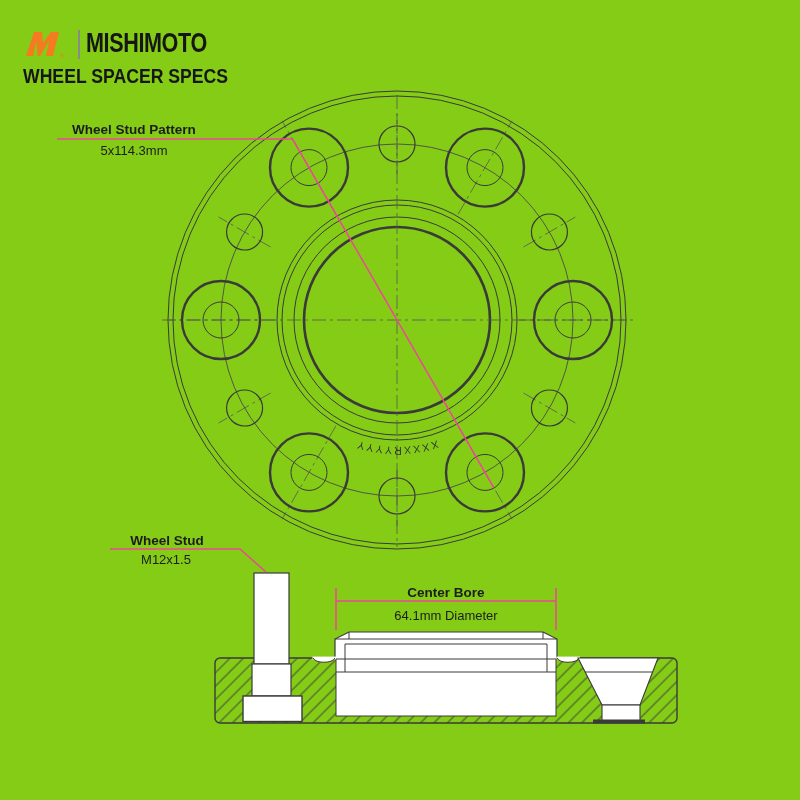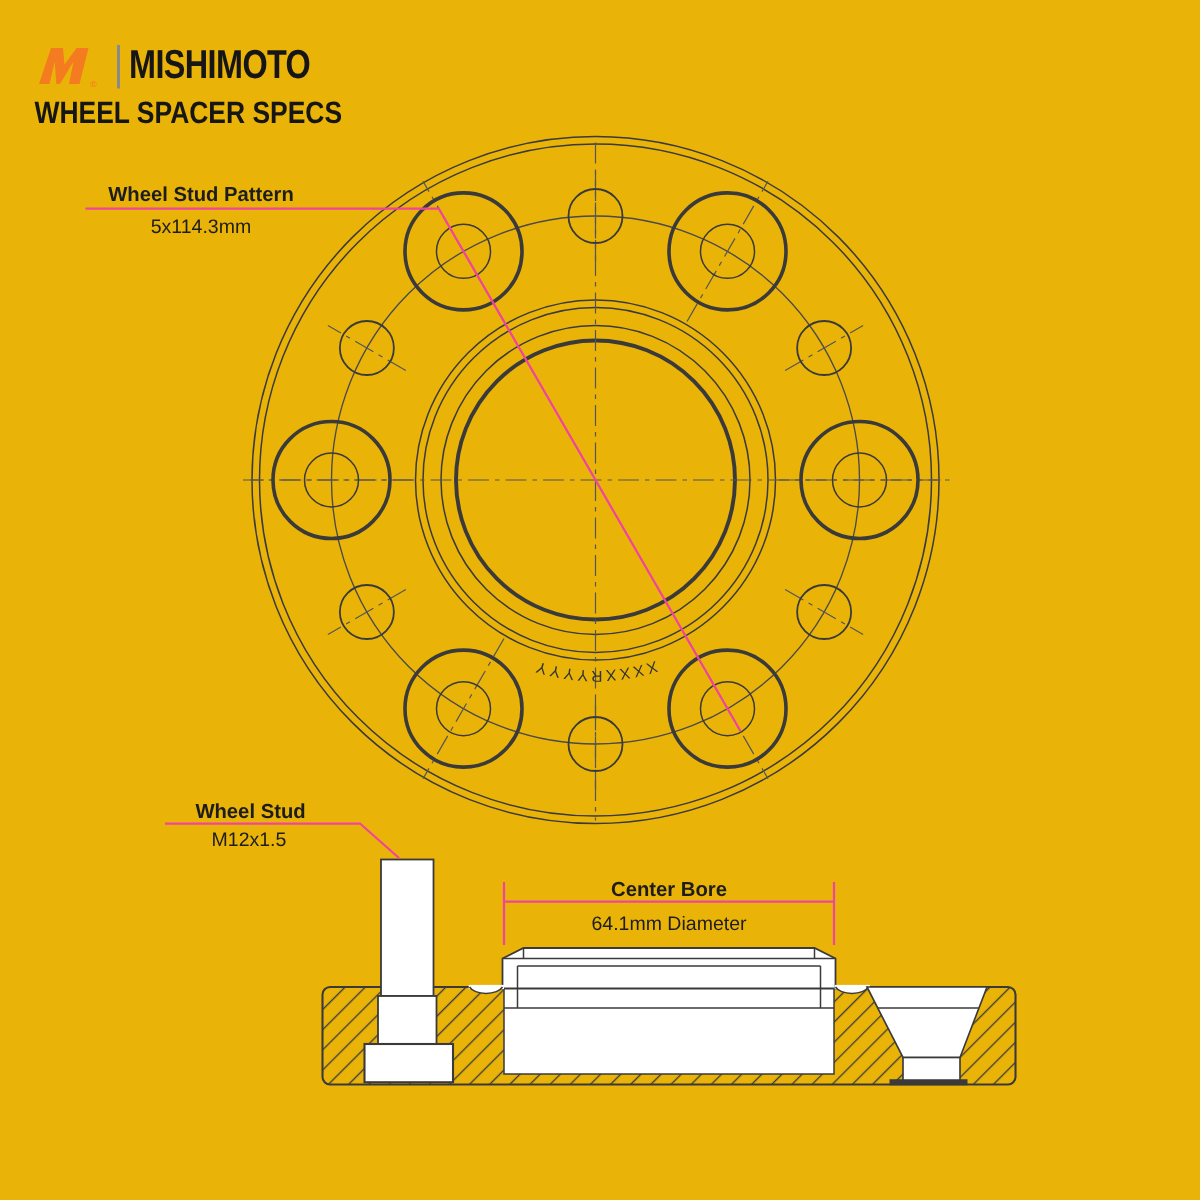--- a/index.html
+++ b/index.html
@@ -1,16 +1,16 @@
 <!DOCTYPE html>
 <html><head>
 <meta charset="utf-8">
 <style>
   html,body{margin:0;padding:0;background:#fff;}
-  .page{position:relative;width:800px;height:800px;background:#eab308;overflow:hidden;
+  .page{position:relative;width:800px;height:800px;background:#84cc16;overflow:hidden;
         font-family:"Liberation Sans",sans-serif;}
   
   .logo-m{position:absolute;left:24px;top:29px;}
   .logo-divider{position:absolute;left:78px;top:30px;width:2px;height:29px;background:#8a8a8a;}
   .brand{position:absolute;left:86px;top:28px;font-size:27px;font-weight:800;color:#161616;
          letter-spacing:-.5px;transform:scaleX(.8);transform-origin:left top;white-space:nowrap;}
   .page-title{position:absolute;left:23px;top:64px;font-size:20.5px;font-weight:800;color:#161616;
          transform:scaleX(.86);transform-origin:left top;white-space:nowrap;}
   
   svg.drawing{position:absolute;left:0;top:0;}

